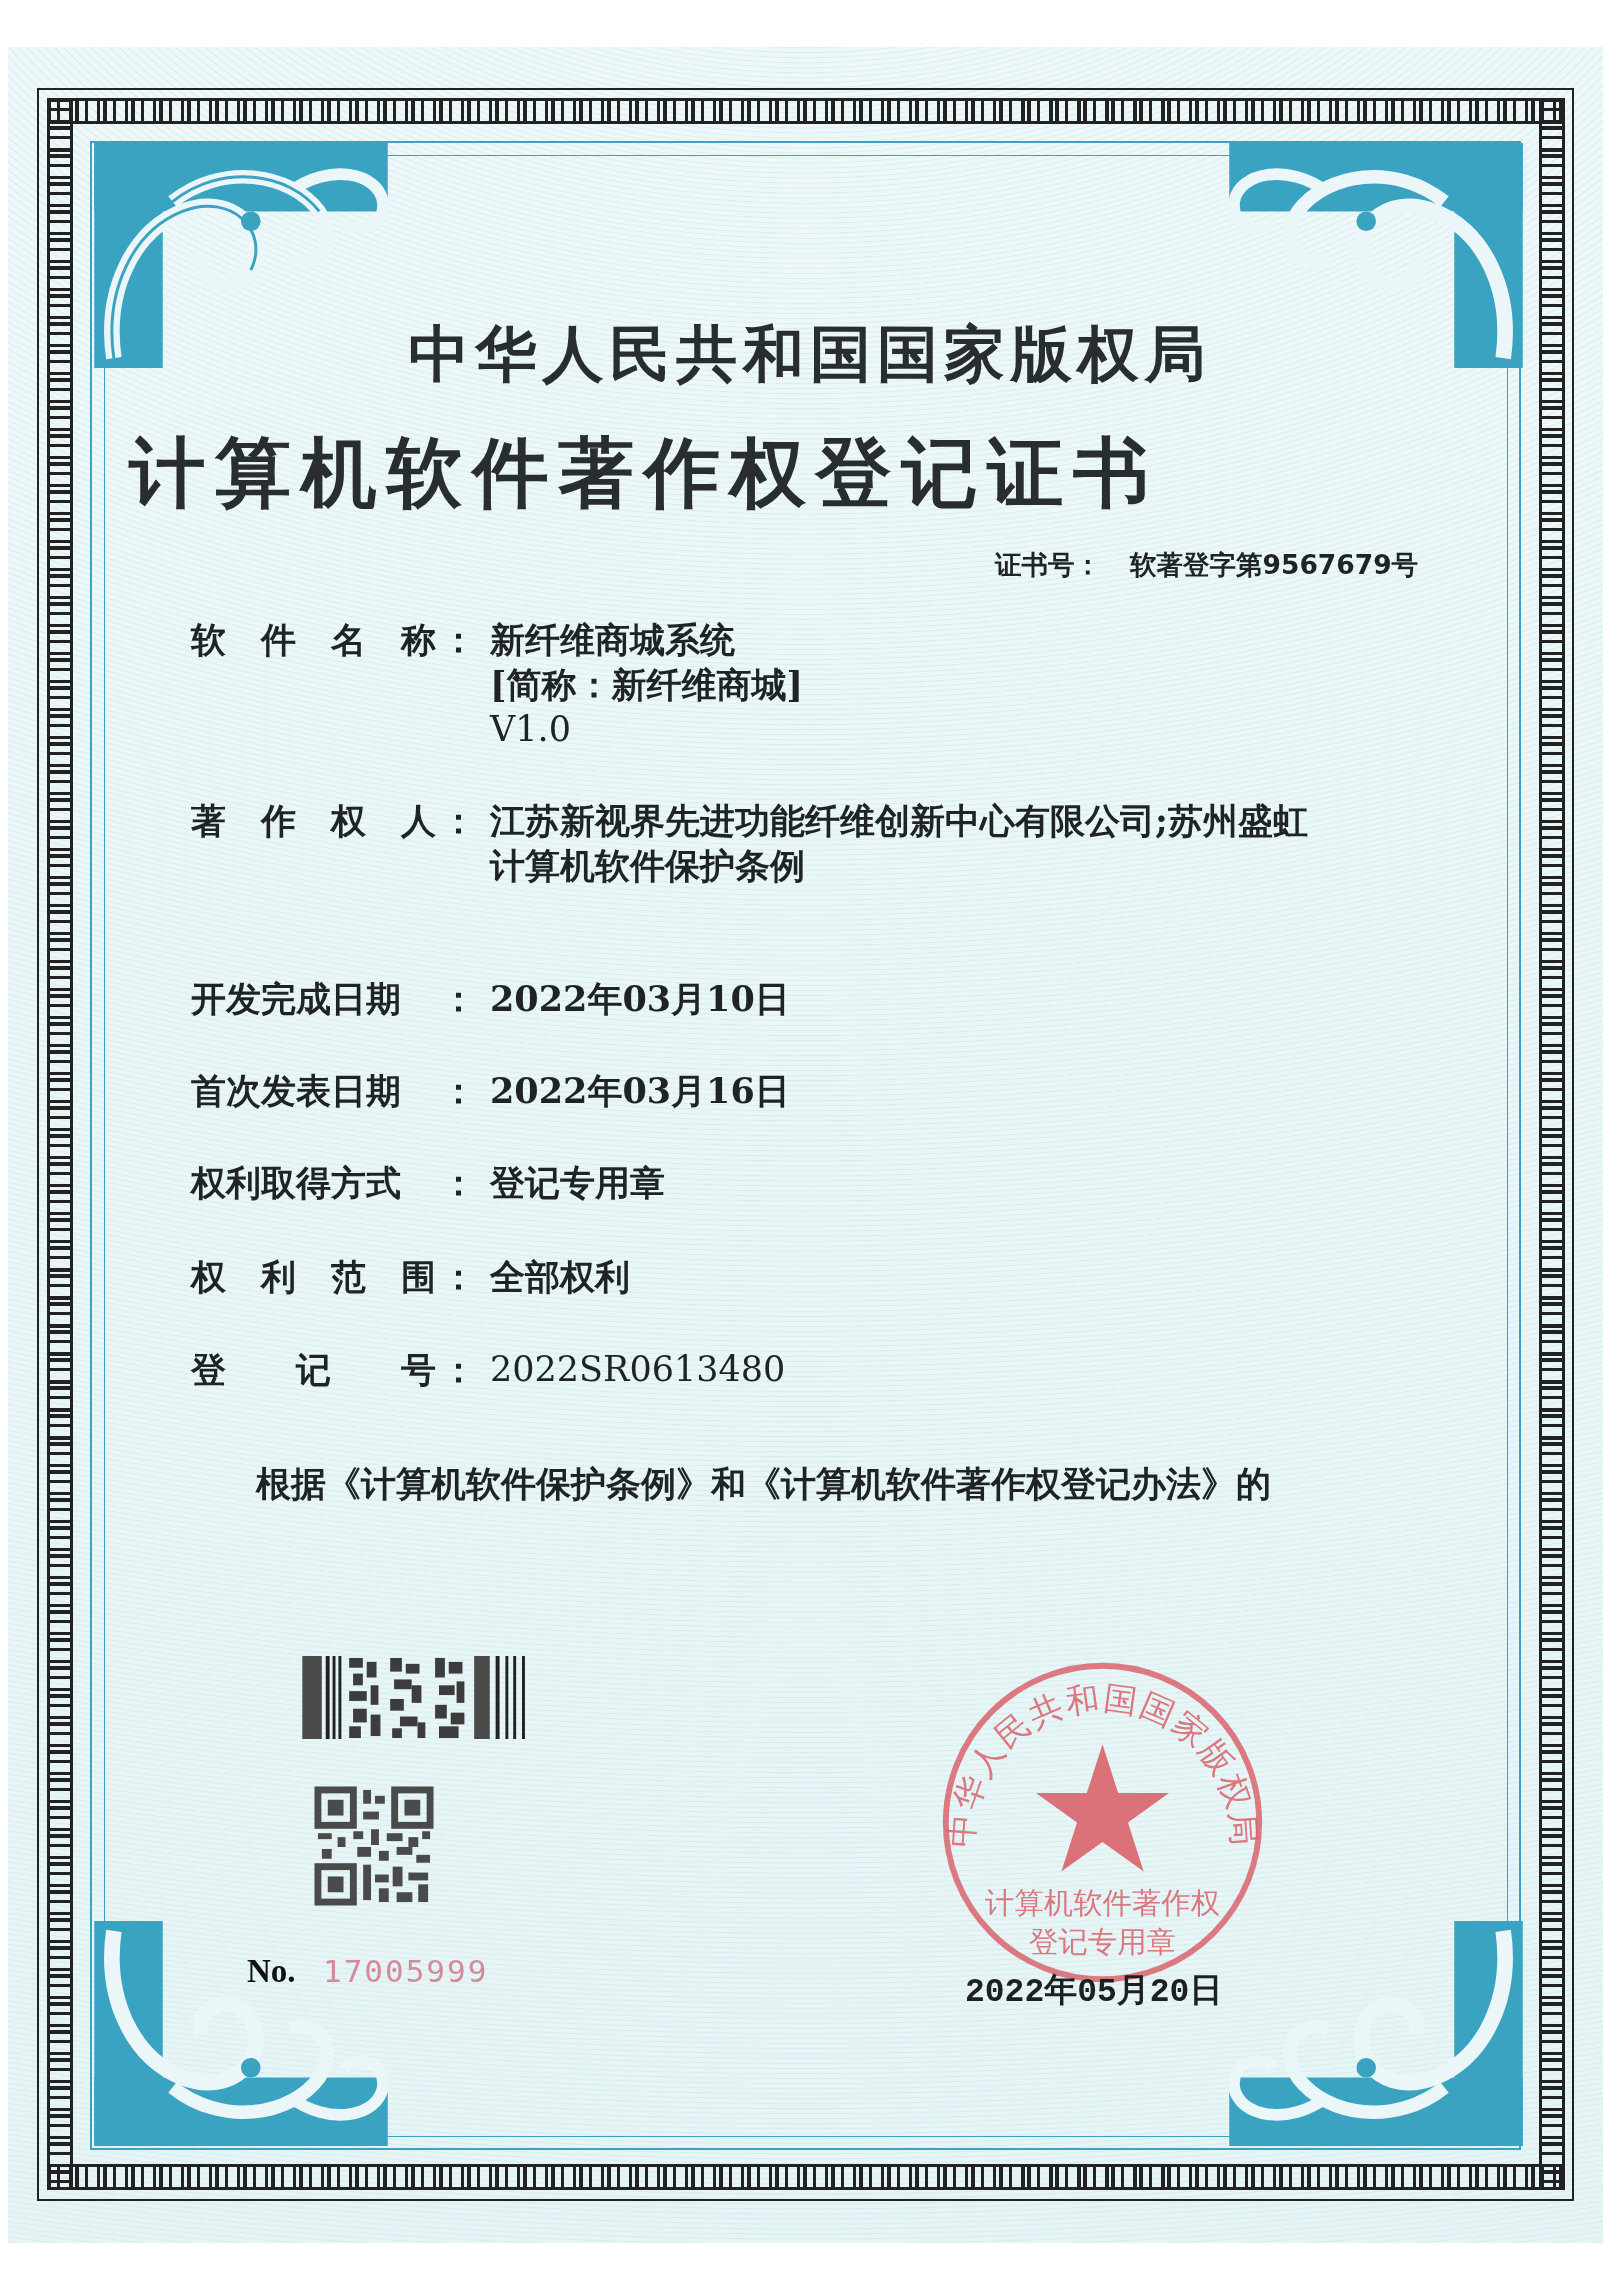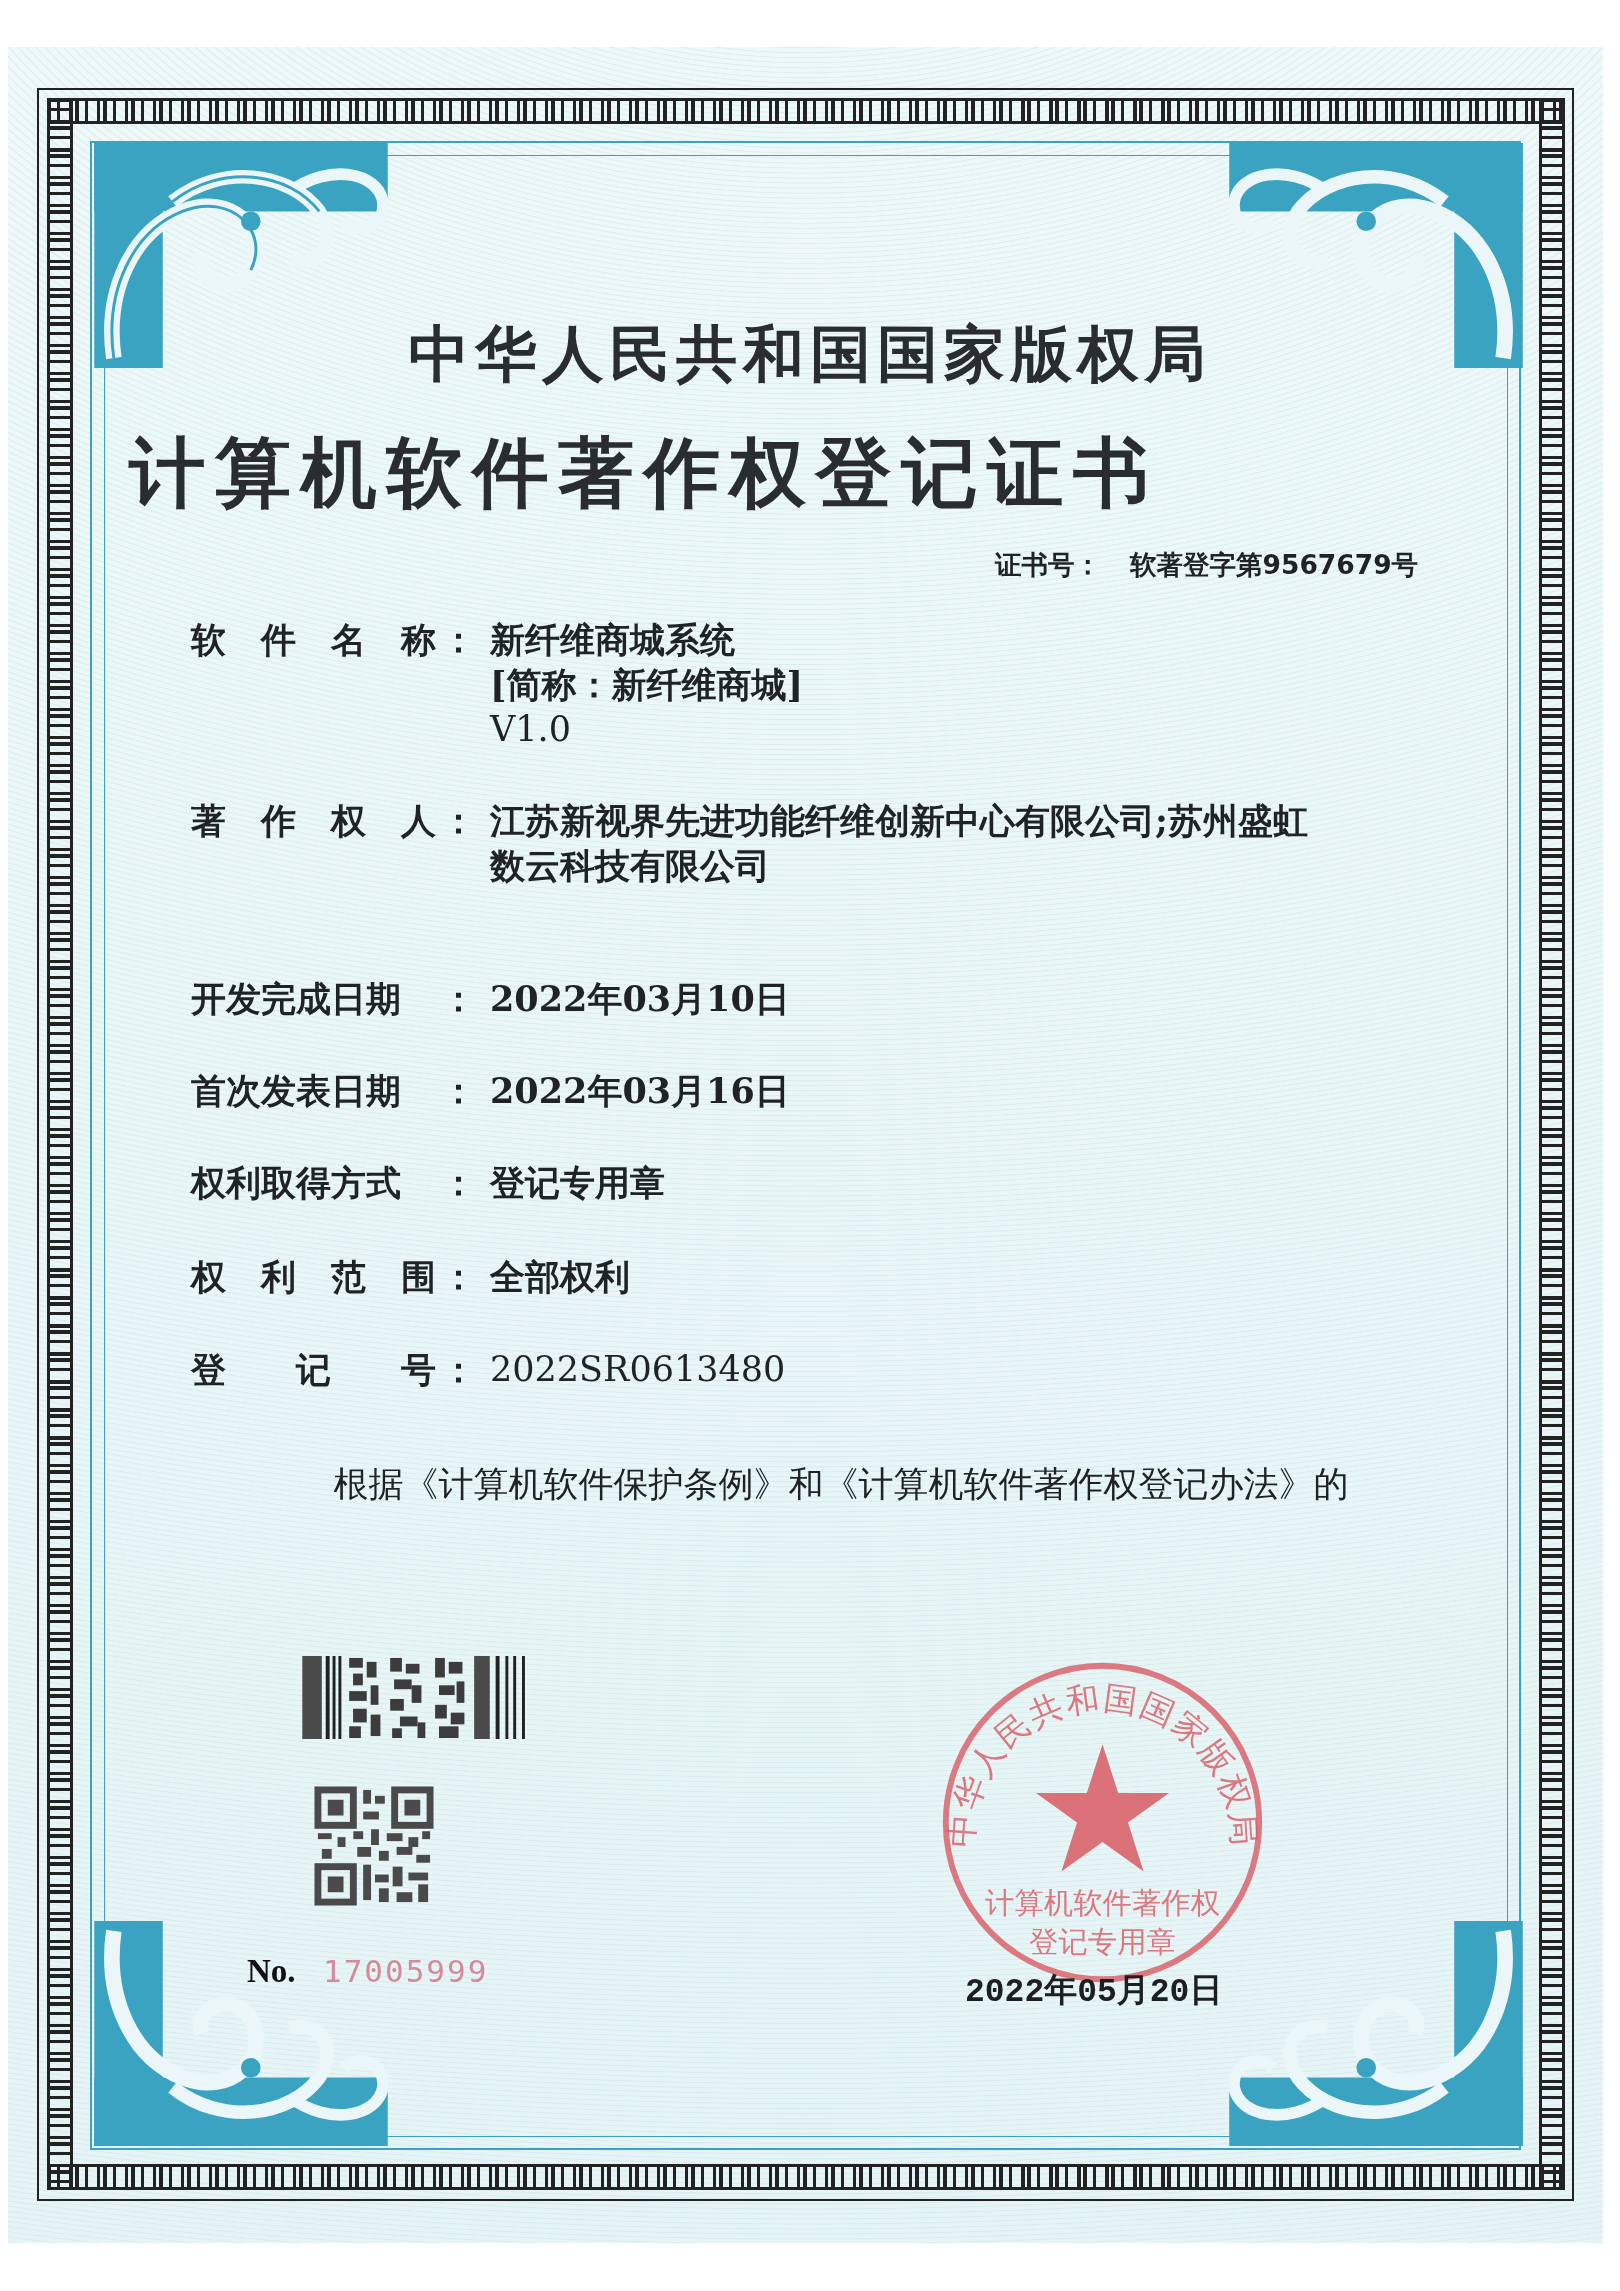--- a/index.html
+++ b/index.html
@@ -34,21 +34,21 @@
   .title1 { position:absolute; left:0; width:1620px; top:314px; text-align:center; font-size:61px; letter-spacing:5.9px; font-weight:bold; color:#2a2d2f; }
   .title2 { position:absolute; left:0; width:1288px; top:423px; text-align:center; font-size:76px; letter-spacing:9.8px; font-weight:bold; color:#2a2d2f; }
   .certno { position:absolute; left:995px; top:547px; font-size:26.5px; font-weight:bold; font-family:"DejaVu Sans","Liberation Sans",sans-serif; }
   .certno .gap { display:inline-block; width:29px; }
   .row { position:absolute; left:191px; font-size:35px; font-weight:bold; }
   .label { position:absolute; left:0; width:265px; white-space:nowrap; }
   .label.spread { display:flex; justify-content:space-between; width:245px; }
   .label .colon { position:absolute; left:250px; }
   .value { position:absolute; left:299px; white-space:nowrap; }
   .value-line { display:block; height:45px; line-height:45px; }
-  .para { position:absolute; left:191px; width:1235px; font-size:35px; font-weight:normal; line-height:94px;text-align:center; }
+  .para { position:absolute; left:191px; width:1235px; font-size:35px; font-weight:bold; line-height:94px; }
   .para .indent { display:inline-block; width:65px; }
   .barcode { position:absolute; left:302px; top:1656px; width:233px; height:83px; }
   .qrcode { position:absolute; left:314px; top:1786px; width:120px; height:120px; }
   .serial { position:absolute; left:247px; top:1953px; font-size:33px; font-family:"Liberation Serif",serif; font-weight:bold; color:#111; }
   .serial .num { font-family:"DejaVu Sans Mono","Liberation Mono",monospace; font-weight:normal; color:#d58a99; letter-spacing:2px; margin-left:27.4px; font-size:31px; }
   .seal { position:absolute; left:936px; top:1656px; width:333px; height:333px; }
   .seal svg { width:100%; height:100%; }
   .issue-date { position:absolute; left:965px; top:1968px; font-size:33px; font-weight:bold; font-family:Liberation Mono, monospace; color:#1d1f21; }
 </style>
 </head>
@@ -132,21 +132,21 @@
 <div class="row" style="top:798px;">
   <div class="label spread">
     <span>著</span>
     <span>作</span>
     <span>权</span>
     <span>人</span>
     <span class="colon">：</span>
   </div>
   <div class="value">
     <span class="value-line">江苏新视界先进功能纤维创新中心有限公司;苏州盛虹</span>
-    <span class="value-line">数云科技有限公司</span>
+    <span class="value-line">计算机软件保护条例</span>
   </div>
 </div>
 
 <div class="row" style="top:976px;">
   <div class="label">
     <span>开发完成日期</span><span class="colon">：</span>
   </div>
   <div class="value">
       <span class="value-line">2022年03月10日</span>
     </div>

